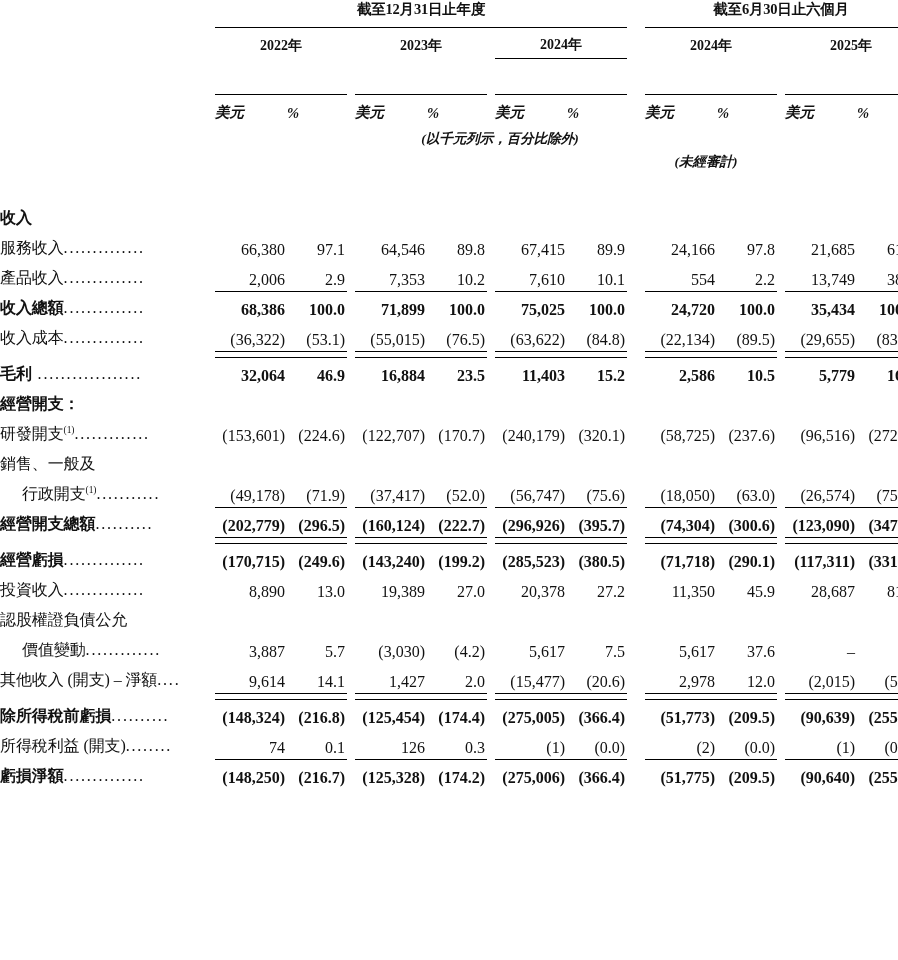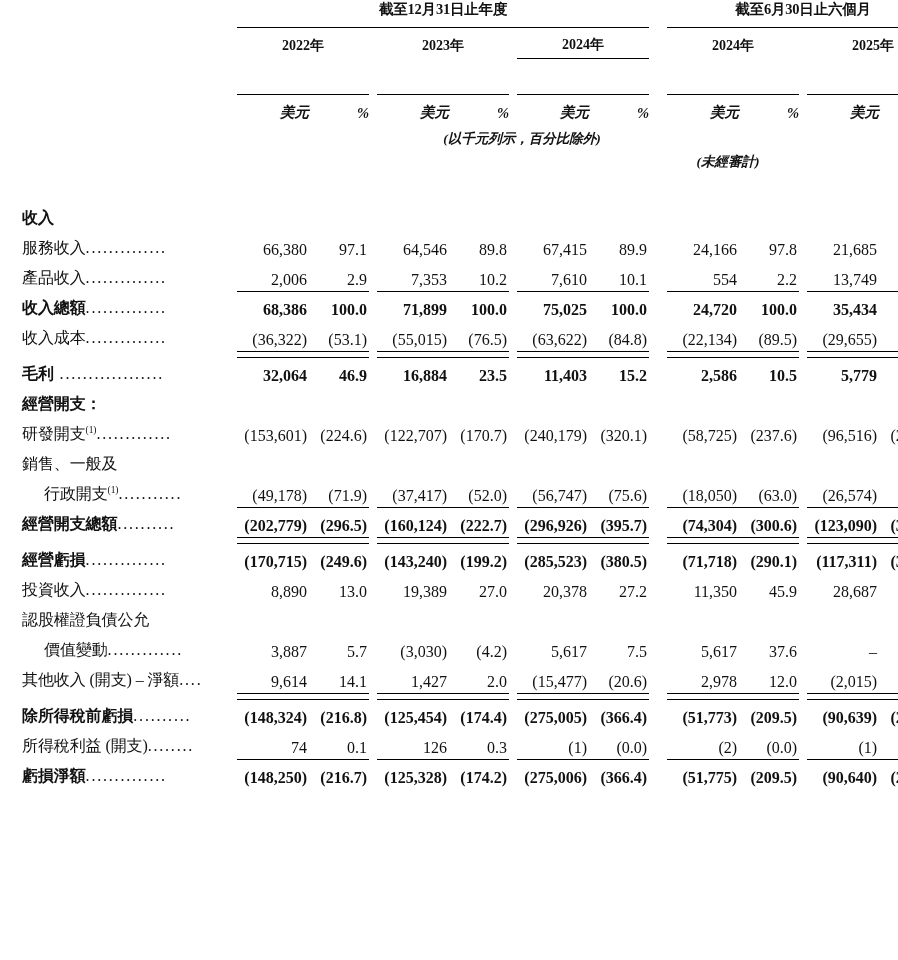--- a/index.html
+++ b/index.html
@@ -13,21 +13,20 @@
     font-family: "Liberation Serif", "DejaVu Serif", serif;
     color: #111111;
     overflow: hidden;
   }
 
   .sheet {
     position: relative;
     width: 898px;
     height: 960px;
     box-sizing: border-box;
-    padding-left: 22px;
   }
 
   table.fin {
     border-collapse: collapse;
     table-layout: fixed;
     width: 898px;
     font-size: 15px;
   }
 
   
@@ -55,21 +54,21 @@
   .yr {
     text-align: center;
     font-size: 14px;
     font-weight: bold;
     padding-top: 8px;
     padding-bottom: 4px;
     white-space: nowrap;
   }
   .yr.ruled { border-bottom: 1.1px solid #000; }
   .unit {
-    text-align: right;
+    text-align: left;
     font-size: 14.5px;
     font-style: italic;
     font-weight: bold;
     padding-top: 8px;
     padding-bottom: 3px;
     white-space: nowrap;
   }
   .note-line {
     text-align: center;
     font-size: 13.5px;

